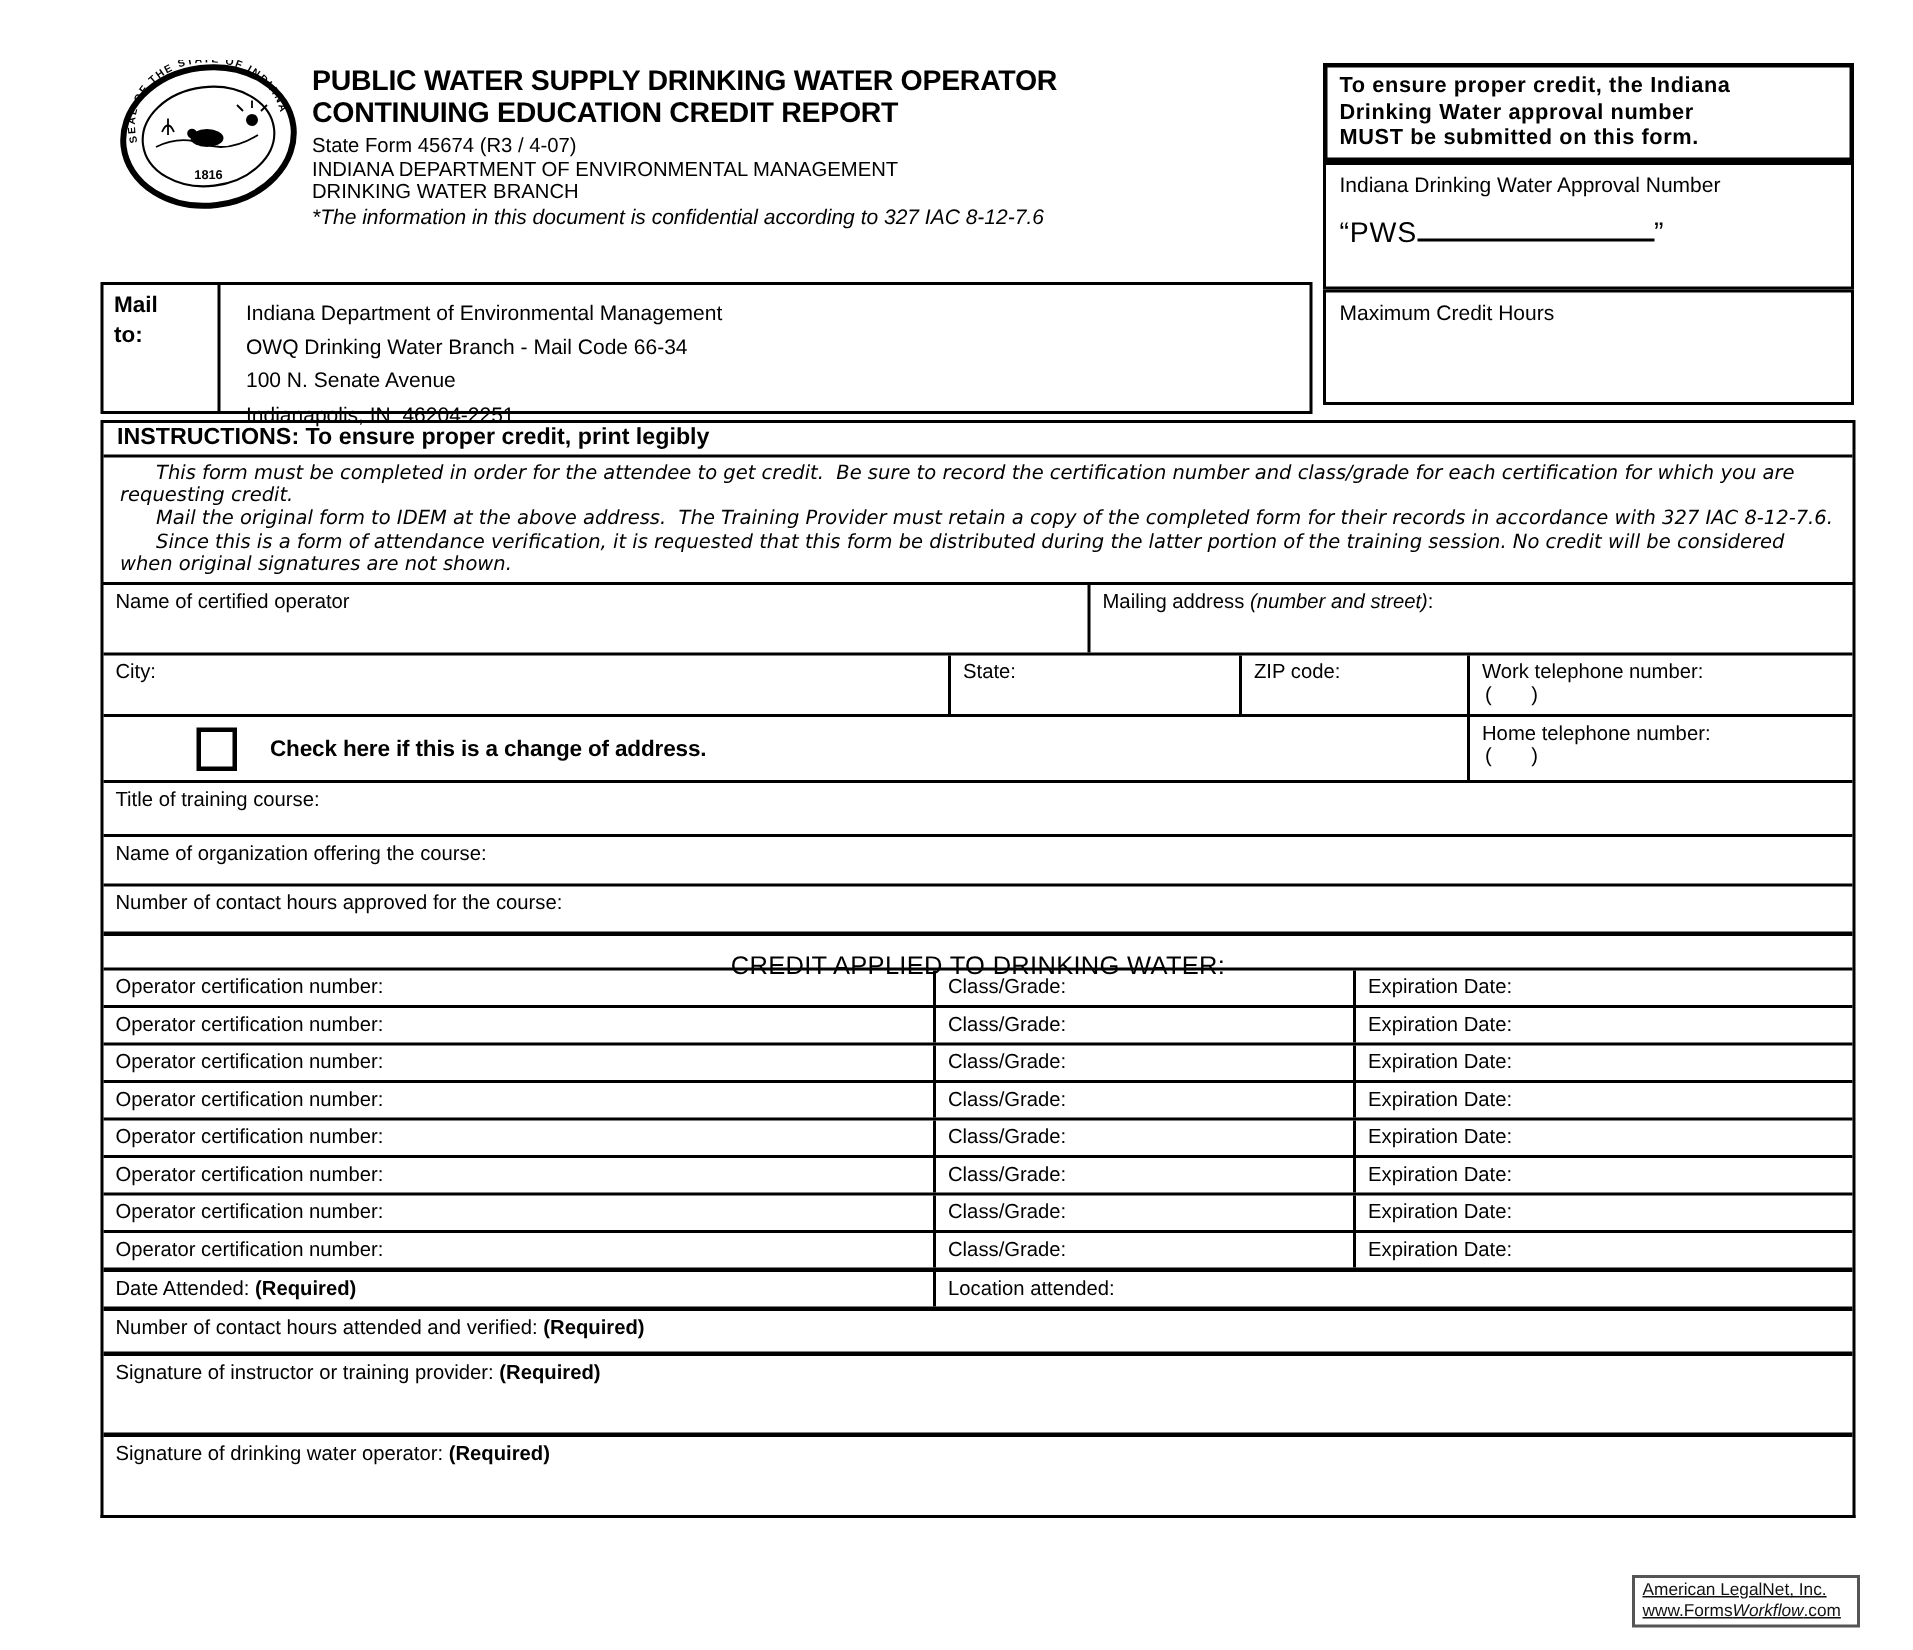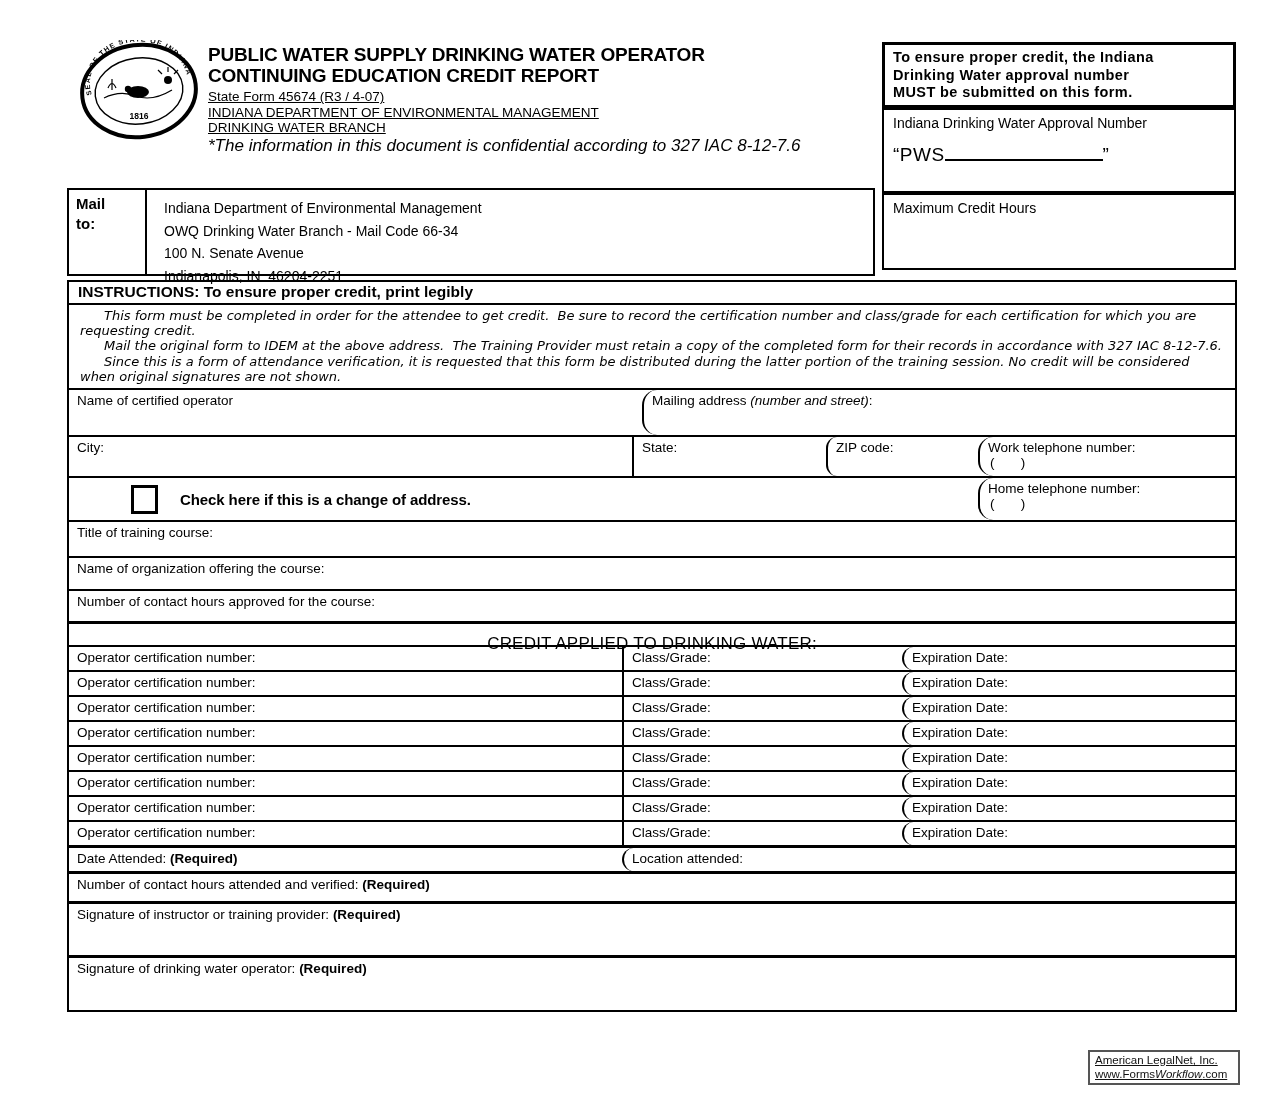--- a/index.html
+++ b/index.html
@@ -9,23 +9,23 @@
     background: #ffffff; color: #000;
     font-family: "Liberation Sans", sans-serif;
     overflow: hidden;
   }
   .abs { position: absolute; }
 
   
   .seal { left: 78px; top: 40px; width: 122px; height: 102px; }
   .titleblock { left: 208px; top: 44px; }
   .title-line { font-size: 19px; font-weight: bold; letter-spacing: -0.2px; line-height: 21px; }
-  .sub-line { font-size: 13.5px; line-height: 15.5px; text-decoration: underline; }
+  .sub-line { font-size: 13.5px; line-height: 15.5px; }
   .sub-first { margin-top: 3px; }
-  .note { left: 208px; top: 136px; font-style: italic; font-size: 17px; }
+  .note { left: 208px; top: 136px; font-style: italic; font-size: 14px; }
 
   
   .warnbox {
     left: 882px; top: 42px; width: 354px; height: 66px;
     border: 3px solid #000; padding: 4px 8px;
     font-weight: bold; font-size: 14.5px; line-height: 17.5px; letter-spacing: 0.4px;
   }
   .warnbox span { display: block; }
   .apprbox { left: 882px; top: 108px; width: 354px; height: 85px; border: 2px solid #000; padding: 5px 9px; font-size: 14px; }
   .pwsline { margin-top: 11px; font-size: 19px; letter-spacing: 0.5px; }
@@ -45,27 +45,27 @@
   .instr-body { padding: 3px 11px 0; font-family: "DejaVu Sans", sans-serif; font-style: italic; font-size: 13px; line-height: 15.2px; }
   .instr-body p { text-indent: 24px; }
 
   
   .grid { left: 67px; top: 390px; width: 1170px; border: 2px solid #000; border-top: none; }
   .row { display: flex; border-top: 2px solid #000; }
   .row.first { border-top: none; }
   .row.heavy { border-top: 3px solid #000; }
   .cell { padding: 3px 8px; font-size: 13.5px; overflow: hidden; }
   .cell + .cell { border-left: 2px solid #000; }
-  .flex1 { flex: 1; border-radius: 15px; }
+  .flex1 { flex: 1; }
   .h45 { height: 45px; } .h41 { height: 41px; } .h44 { height: 44px; }
   .h36 { height: 36px; } .h33 { height: 33px; } .h32 { height: 32px; }
   .h24 { height: 24px; } .h25 { height: 25px; } .h26 { height: 26px; }
   .h30 { height: 30px; } .h54 { height: 54px; } .h55 { height: 55px; }
-  .wc-name { width: 573px; }
-  .wc-city { width: 563px; } .wc-state { width: 194px; } .wc-zip { width: 152px; border-radius: 11px; }
+  .wc-name { width: 656px; }
+  .wc-city { width: 563px; } .wc-state { width: 194px; } .wc-zip { width: 152px; }
   .wc-left { width: 909px; }
   .wc-cert { width: 553px; } .wc-class { width: 280px; }
   .credit-head { justify-content: center; align-items: center; font-weight: normal; font-size: 17px; letter-spacing: 0.2px; padding-top: 19px; }
   .req { font-weight: bold; }
   .paren { padding-left: 2px; white-space: pre; }
 
   .cbcell { display: flex; align-items: center; padding: 0; }
   .cb { width: 27px; height: 29px; border: 3px solid #000; margin-left: 62px; background: #fff; }
   .cb-label { margin-left: 22px; font-weight: bold; font-size: 15px; letter-spacing: -0.1px; }
 

